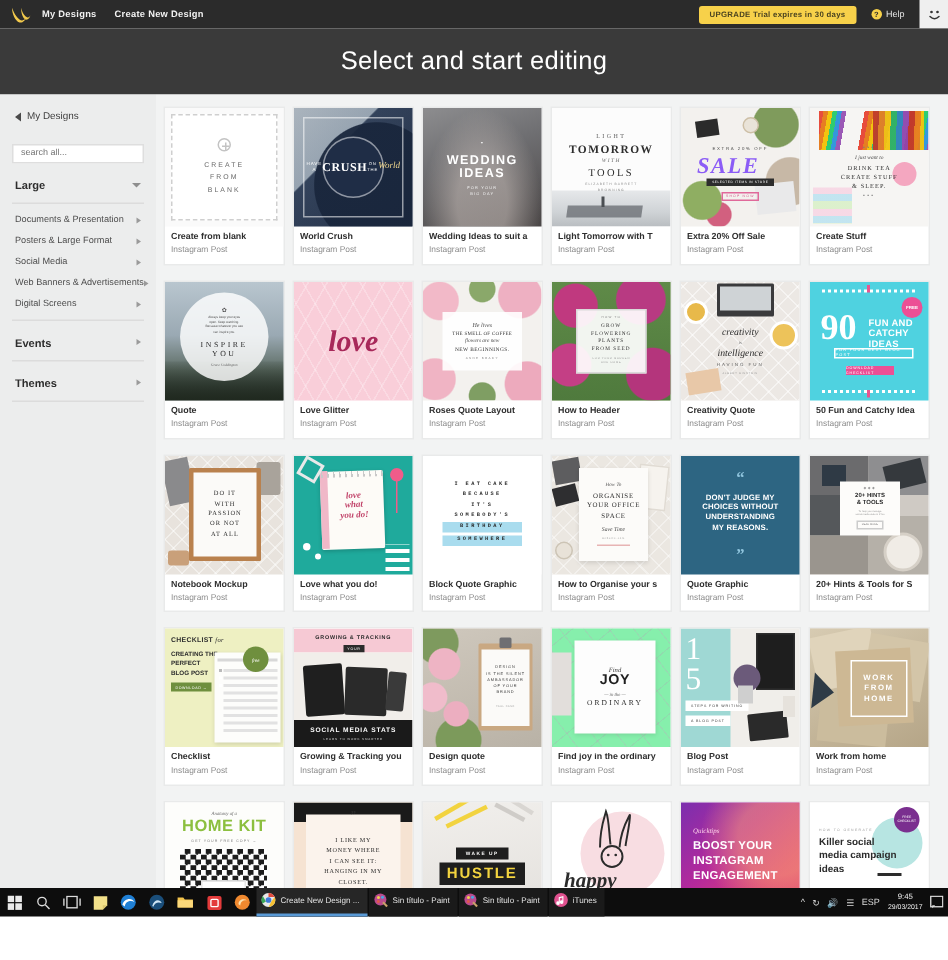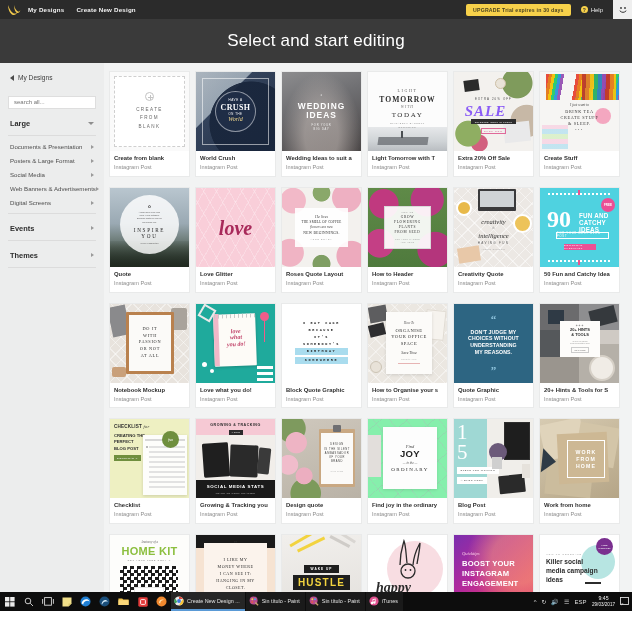--- a/index.html
+++ b/index.html
@@ -256,21 +256,21 @@
       <div class="meta">
         <div class="title">Create from blank</div>
         <div class="sub">Instagram Post</div>
       </div>
     </div>
 
     <div class="card">
       <div class="thumb" style="background:linear-gradient(135deg,#cfd8de 0%,#b6c3ce 35%,#3a4a63 36%,#25324a 100%);">
         <div class="t-fill" style="background:radial-gradient(circle at 70% 65%, rgba(25,38,60,.95) 0 55%, rgba(25,38,60,.2) 56%);"></div>
         <div style="position:absolute;left:6px;top:6px;right:6px;bottom:6px;border:1px solid rgba(255,255,255,.55);"></div>
-        <div style="position:absolute;left:19px;top:19px;width:41px;height:41px;border-radius:50%;background:#1f2d46;border:1px solid rgba(255,255,255,.5);display:flex;flex-direction:column;align-items:center;justify-content:center;">
+        <div style="position:absolute;left:19px;top:19px;width:41px;height:41px;border-radius:50%;background:#1f2d46;border:1px solid rgba(255,255,255,.5);display:flex;flex-direction:row;align-items:center;justify-content:center;">
           <div class="cap" style="color:#fff;font-size:3px;letter-spacing:.6px;">HAVE A</div>
           <div class="cap serif" style="color:#fff;font-size:8px;font-weight:bold;letter-spacing:.4px;">CRUSH</div>
           <div class="cap" style="color:#fff;font-size:2.8px;letter-spacing:.6px;">ON THE</div>
           <div class="cap serif" style="color:#f2d98f;font-size:6px;font-style:italic;">World</div>
         </div>
       </div>
       <div class="meta">
         <div class="title">World Crush</div>
         <div class="sub">Instagram Post</div>
       </div>
@@ -292,21 +292,21 @@
     </div>
 
     <div class="card">
       <div class="thumb" style="background:#fcfcfc;">
         <div class="t-fill" style="top:55px;background:linear-gradient(180deg,#e6e8ea 0%,#cfd3d6 60%,#b9bdc1 100%);"></div>
         <div style="position:absolute;left:10px;bottom:6px;width:50px;height:8px;background:#6d7176;transform:skewX(-8deg);opacity:.8;"></div>
         <div style="position:absolute;left:33px;bottom:13px;width:2px;height:7px;background:#4b4f53;"></div>
         <div class="cap serif" style="position:absolute;left:0;right:0;top:16px;font-size:4px;letter-spacing:1.6px;color:#5d5d5d;">LIGHT</div>
         <div class="cap serif" style="position:absolute;left:0;right:0;top:23px;font-size:7.6px;letter-spacing:1px;color:#2e2e2e;font-weight:bold;">TOMORROW</div>
         <div class="cap serif" style="position:absolute;left:0;right:0;top:33px;font-size:3.6px;font-style:italic;color:#6a6a6a;letter-spacing:1px;">WITH</div>
-        <div class="cap serif" style="position:absolute;left:0;right:0;top:39px;font-size:7px;letter-spacing:1.6px;color:#2e2e2e;">TODAY</div>
+        <div class="cap serif" style="position:absolute;left:0;right:0;top:39px;font-size:7px;letter-spacing:1.6px;color:#2e2e2e;">TOOLS</div>
         <div class="cap" style="position:absolute;left:0;right:0;top:50px;font-size:2.2px;letter-spacing:.7px;color:#8e8e8e;line-height:1.6;">ELIZABETH BARRETT<br>BROWNING</div>
       </div>
       <div class="meta">
         <div class="title">Light Tomorrow with T</div>
         <div class="sub">Instagram Post</div>
       </div>
     </div>
 
     <div class="card">
       <div class="thumb" style="background:#f3f1ee;">

